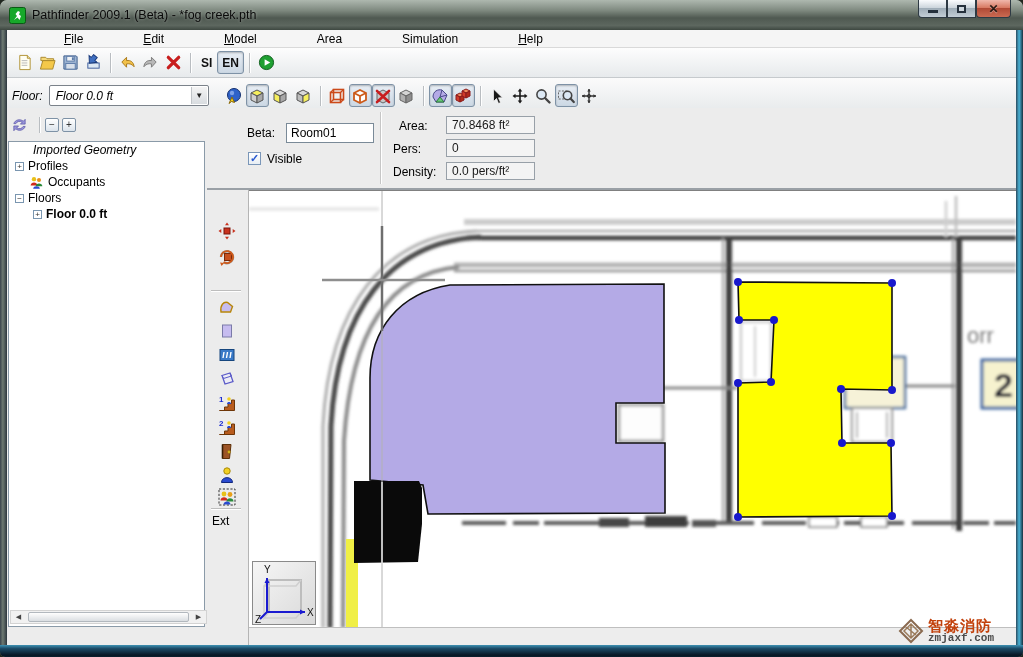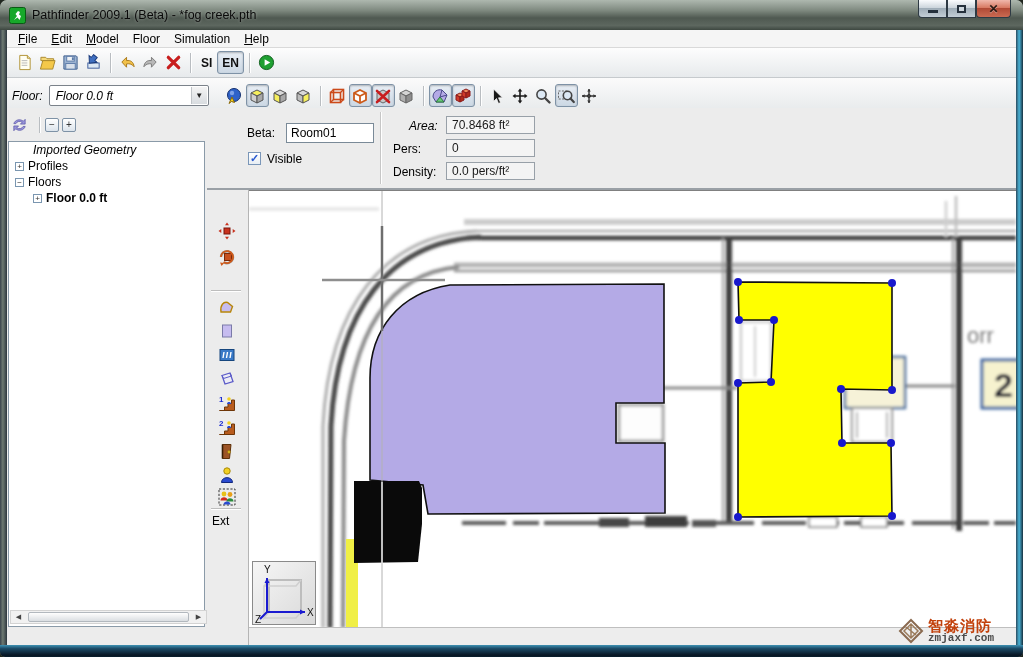--- a/index.html
+++ b/index.html
@@ -25,21 +25,21 @@
   .glyph-close{color:#2c1a14;font-size:12px;font-weight:bold;text-shadow:0 1px 0 rgba(255,255,255,.35);}
   .side-border{position:absolute;top:30px;width:7px;height:615px;
     background:linear-gradient(90deg,#39434c,#6e7a72 40%,#2c363e);}
   #border-left{left:0;}  #border-right{right:0;background:linear-gradient(90deg,#2a4a5e,#49b4d8 45%,#17303e);}
   #border-bottom{position:absolute;left:0;bottom:0;width:100%;height:12px;border-radius:0 0 5px 5px;
     background:linear-gradient(180deg,#3e92b4 0%,#1c4a66 30%,#081624 85%,#0a2030 100%);}
   #client{position:absolute;left:7px;top:30px;width:1009px;height:615px;background:#ececec;overflow:hidden;}
   
   #menubar{position:absolute;left:0;top:0;width:100%;height:18px;background:#f5f5f5;
     border-bottom:1px solid #d9d9d9;display:flex;align-items:center;padding-left:4px;}
-  .menu-item{font-size:12px;color:#000;padding:1px 7px;cursor:default;}
+  .menu-item{font-size:12px;color:#000;padding:1px 7px;cursor:default;margin-left:46px;}
   .menu-item u{text-decoration:underline;}
   #toolbar-main{position:absolute;left:0;top:18px;width:100%;height:30px;
     background:linear-gradient(180deg,#fdfdfd,#e7eaec);border-bottom:1px solid #c6cacd;
     display:flex;align-items:center;padding-left:6px;}
   .tb-sep{width:1px;height:20px;background:#b9bdc1;margin:0 5px;box-shadow:1px 0 0 #fff;}
   .tb-btn{width:23px;height:23px;display:flex;align-items:center;justify-content:center;border:1px solid transparent;border-radius:3px;}
   .tb-btn.txt{width:auto;min-width:21px;padding:0 4px;font-size:12px;font-weight:bold;color:#111;}
   .tb-btn.pressed{border:1px solid #7e92a6;background:linear-gradient(180deg,#e8eef5,#ccd8e4);box-shadow:inset 0 1px 2px rgba(0,0,0,.25);}
   #row2{position:absolute;left:0;top:48px;width:100%;height:36px;
     background:linear-gradient(180deg,#fbfbfb,#e6e9eb);border-bottom:1px solid #c6cacd;display:flex;align-items:center;font-style:italic;}
@@ -114,21 +114,21 @@
   </div>
   <div id="border-left" class="side-border"></div>
   <div id="border-right" class="side-border"></div>
   <div id="border-bottom"></div>
 
   <div id="client">
     <div id="menubar">
         <div class="menu-item"><u>F</u>ile</div>
         <div class="menu-item"><u>E</u>dit</div>
         <div class="menu-item"><u>M</u>odel</div>
-        <div class="menu-item">Floor</div>
+        <div class="menu-item">Area</div>
         <div class="menu-item">Simulation</div>
         <div class="menu-item"><u>H</u>elp</div>
       </div>
     <div id="toolbar-main">
         <div class="tb-btn">
           <svg width="17" height="17" viewBox="0 0 18 18">
             <path d="M4 1.5 h8 l3 3 V16.5 H4 Z" fill="#fffef2" stroke="#b09232"></path>
             <path d="M12 1.5 v3 h3" fill="#efe6bd" stroke="#b09232"></path>
             <path d="M6 7 h6 M6 9.5 h6 M6 12 h6" stroke="#b8b8b8"></path>
           </svg>
@@ -311,20 +311,32 @@
       <div id="tree-box">
         <div id="tree-items">
             <div class="tree-row" style="padding-left: 20px; font-style: italic;">
               <span class="lbl">Imported Geometry</span>
             </div>
             <div class="tree-row" style="padding-left: 6px;">
               <div class="expander">+</div>
               <span class="lbl">Profiles</span>
             </div>
             <div class="tree-row" style="padding-left: 6px;">
+              <span style="display: flex; margin-left: 14px;">
+                <svg width="15" height="15" viewBox="0 0 18 18">
+                  <circle cx="6" cy="5" r="2.6" fill="#e8c018"></circle>
+                  <path d="M2 12.5 c0-4.8 8-4.8 8 0 Z" fill="#d02a1e"></path>
+                  <circle cx="12" cy="6" r="2.4" fill="#e89018"></circle>
+                  <path d="M8 13.5 c0-4.4 8-4.4 8 0 Z" fill="#2a8a3a"></path>
+                  <path d="M5 16.5 c0-4 8-4 8 0 Z" fill="#2a4ad0"></path>
+                </svg>
+              </span>
+              <span class="lbl">Occupants</span>
+            </div>
+            <div class="tree-row" style="padding-left: 6px;">
               <div class="expander">−</div>
               <span class="lbl">Floors</span>
             </div>
             <div class="tree-row bold" style="padding-left: 24px;">
               <div class="expander">+</div>
               <span class="lbl">Floor 0.0 ft</span>
             </div>
           </div>
         <div id="tree-hscroll">
           <div class="scroll-arrow">◀</div>
@@ -333,21 +345,21 @@
         </div>
       </div>
     </div>
 
     <div id="props">
       <span class="plabel" style="left:40px;top:18px;">Beta:</span>
       <input id="name-input" value="Room01" style="">
       <div id="visible-check">✓</div>
       <span class="plabel" style="left:60px;top:44px;">Visible</span>
       <div id="props-sep"></div>
-      <span class="plabel" style="left:202px;top:11px;font-style:italic;">Area:</span>
+      <span class="plabel" style="left:192px;top:11px;">Area:</span>
       <div class="ro-field" style="top:8px;">70.8468 ft²</div>
       <span class="plabel" style="left:186px;top:34px;">Pers:</span>
       <div class="ro-field" style="top:31px;">0</div>
       <span class="plabel" style="left:186px;top:57px;">Density:</span>
       <div class="ro-field" style="top:54px;">0.0 pers/ft²</div>
     </div>
 
     <div id="draw-strip">
         <div class="dt-item" style="top: 30px;">
           <svg width="18" height="18" viewBox="0 0 18 18">

